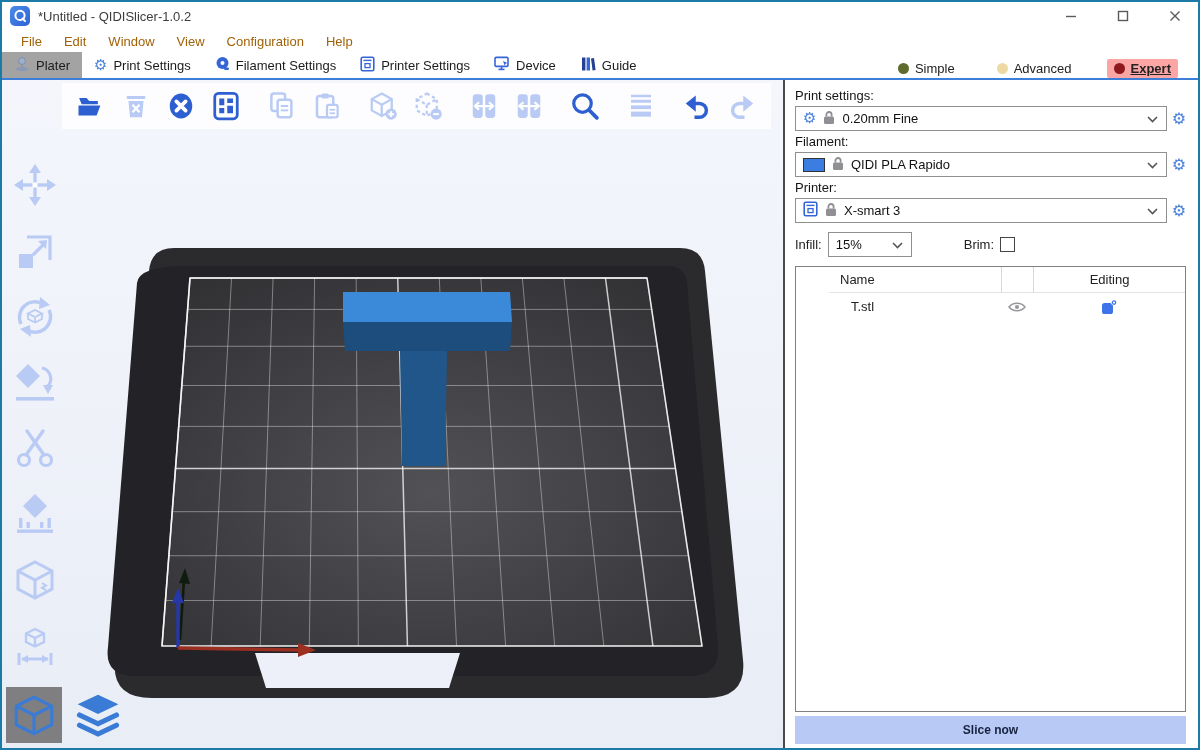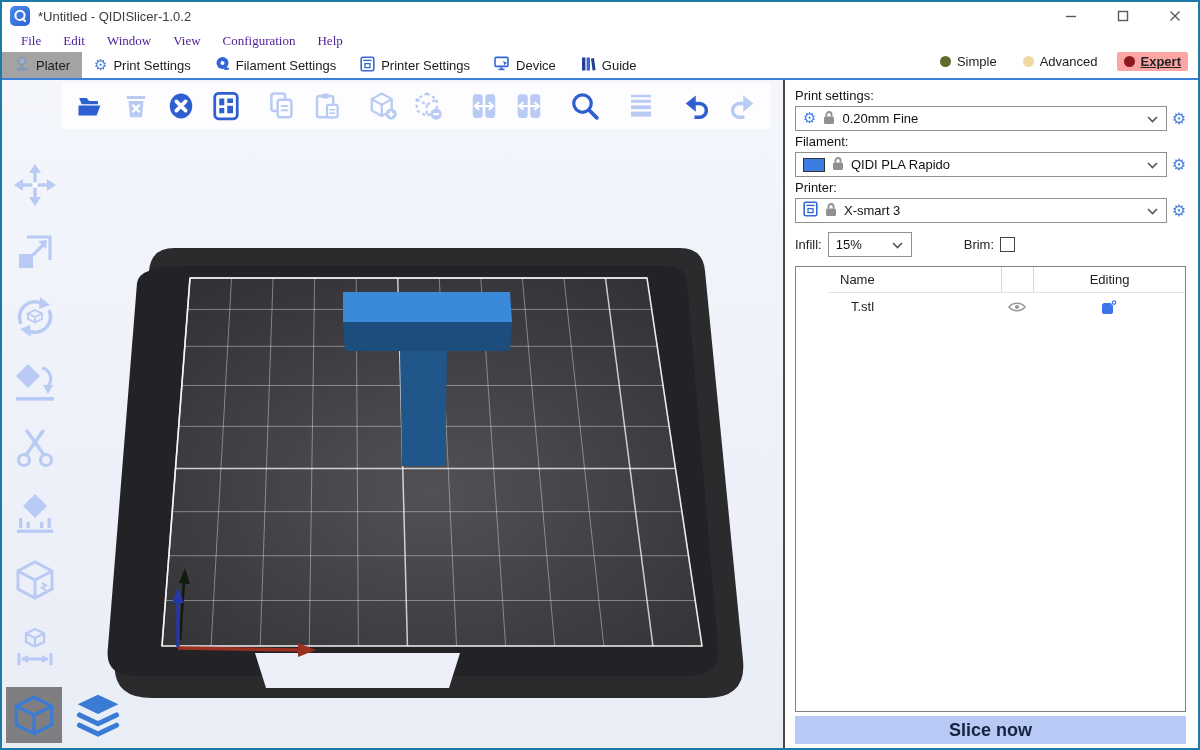--- a/index.html
+++ b/index.html
@@ -9,27 +9,27 @@
 
   
   .titlebar { height:28px; display:flex; align-items:center; padding:0 10px 0 8px; background:#fff; flex:0 0 auto; }
   .appicon { width:20px; height:20px; border-radius:5px; background:linear-gradient(135deg,#4a8be8,#2f62d8); display:inline-flex; align-items:center; justify-content:center; }
   .title-text { margin-left:8px; color:#3c3c3c; font-size:13px; }
   .win-controls { margin-left:auto; display:flex; gap:26px; }
   .win-btn { width:26px; height:22px; display:flex; align-items:center; justify-content:center; color:#5a5a5a; }
 
   
   .menubar { height:22px; display:flex; align-items:center; padding-left:8px; gap:0; flex:0 0 auto; }
-  .menu-item { padding:0 11px; color:#4c1d95; cursor:default;font-family:Liberation Serif, serif; }
+  .menu-item { padding:0 11px; color:#a16207; cursor:default; }
 
   
   .tabbar { height:28px; display:flex; align-items:stretch; border-bottom:2px solid #3d7fd8; flex:0 0 auto; background:#fff; }
   .tab { display:flex; align-items:center; gap:6px; padding:0 12px; color:#1c1c1c; }
   .tab.selected { background:#a3a3a3; }
-  .modes { margin-left:auto; display:flex; align-items:flex-start; gap:12px; padding-right:10px; }
+  .modes { margin-left:auto; display:flex; align-items:flex-end; gap:28px; padding-right:20px; }
   .mode { display:flex; align-items:center; gap:6px; padding:2px 7px; border-radius:2px; }
   .mode.selected { background:#fca5a5; font-weight:bold;text-decoration:underline; }
   .dot { width:11px; height:11px; border-radius:50%; display:inline-block; }
 
   
   .main { flex:1 1 auto; display:flex; min-height:0; }
   .viewport { position:relative; width:781px; flex:0 0 781px; background:linear-gradient(#f4f6fc,#e9edf6); overflow:hidden; }
   .vdivider { width:2px; background:#4a4a4a; flex:0 0 2px; }
 
   
@@ -66,21 +66,21 @@
 
   .obj-list { margin-top:9px; flex:1 1 auto; border:1px solid #808080; display:flex; flex-direction:column; min-height:0;padding-left:33px; }
   .ol-header { display:flex; height:26px; align-items:center; border-bottom:1px solid #e3e3e3; }
   .ol-row { display:flex; height:27px; align-items:center; }
   .col-name { flex:1 1 auto; padding-left:11px; }
   .col-eye { width:32px; display:flex; justify-content:center; align-self:stretch; align-items:center; }
   .col-edit { width:152px; display:flex; justify-content:center; align-self:stretch; align-items:center; }
   .ol-header .col-eye, .ol-header .col-edit { border-left:1px solid #d8d8d8; }
   .ol-row .col-name { padding-left:22px; }
 
-  .slice-btn { flex:0 0 auto; height:28px; margin-top:4px; background:#b7c9f4; border:none; font-family:"Liberation Sans",sans-serif; font-size:18px; font-weight:bold; color:#16223f; width:100%; }
+  .slice-btn { flex:0 0 auto; height:28px; margin-top:4px; background:#b7c9f4; border:none; font-family:"Liberation Sans",sans-serif; font-size:12px; font-weight:bold; color:#16223f; width:100%; }
 </style>
 </head>
 <body>
 
 <div class="window">
 
   <div class="titlebar">
     <span class="appicon">
       <svg width="16" height="16" viewBox="0 0 16 16">
           <circle cx="8" cy="7.4" r="4.6" fill="none" stroke="#fff" stroke-width="2"></circle>

